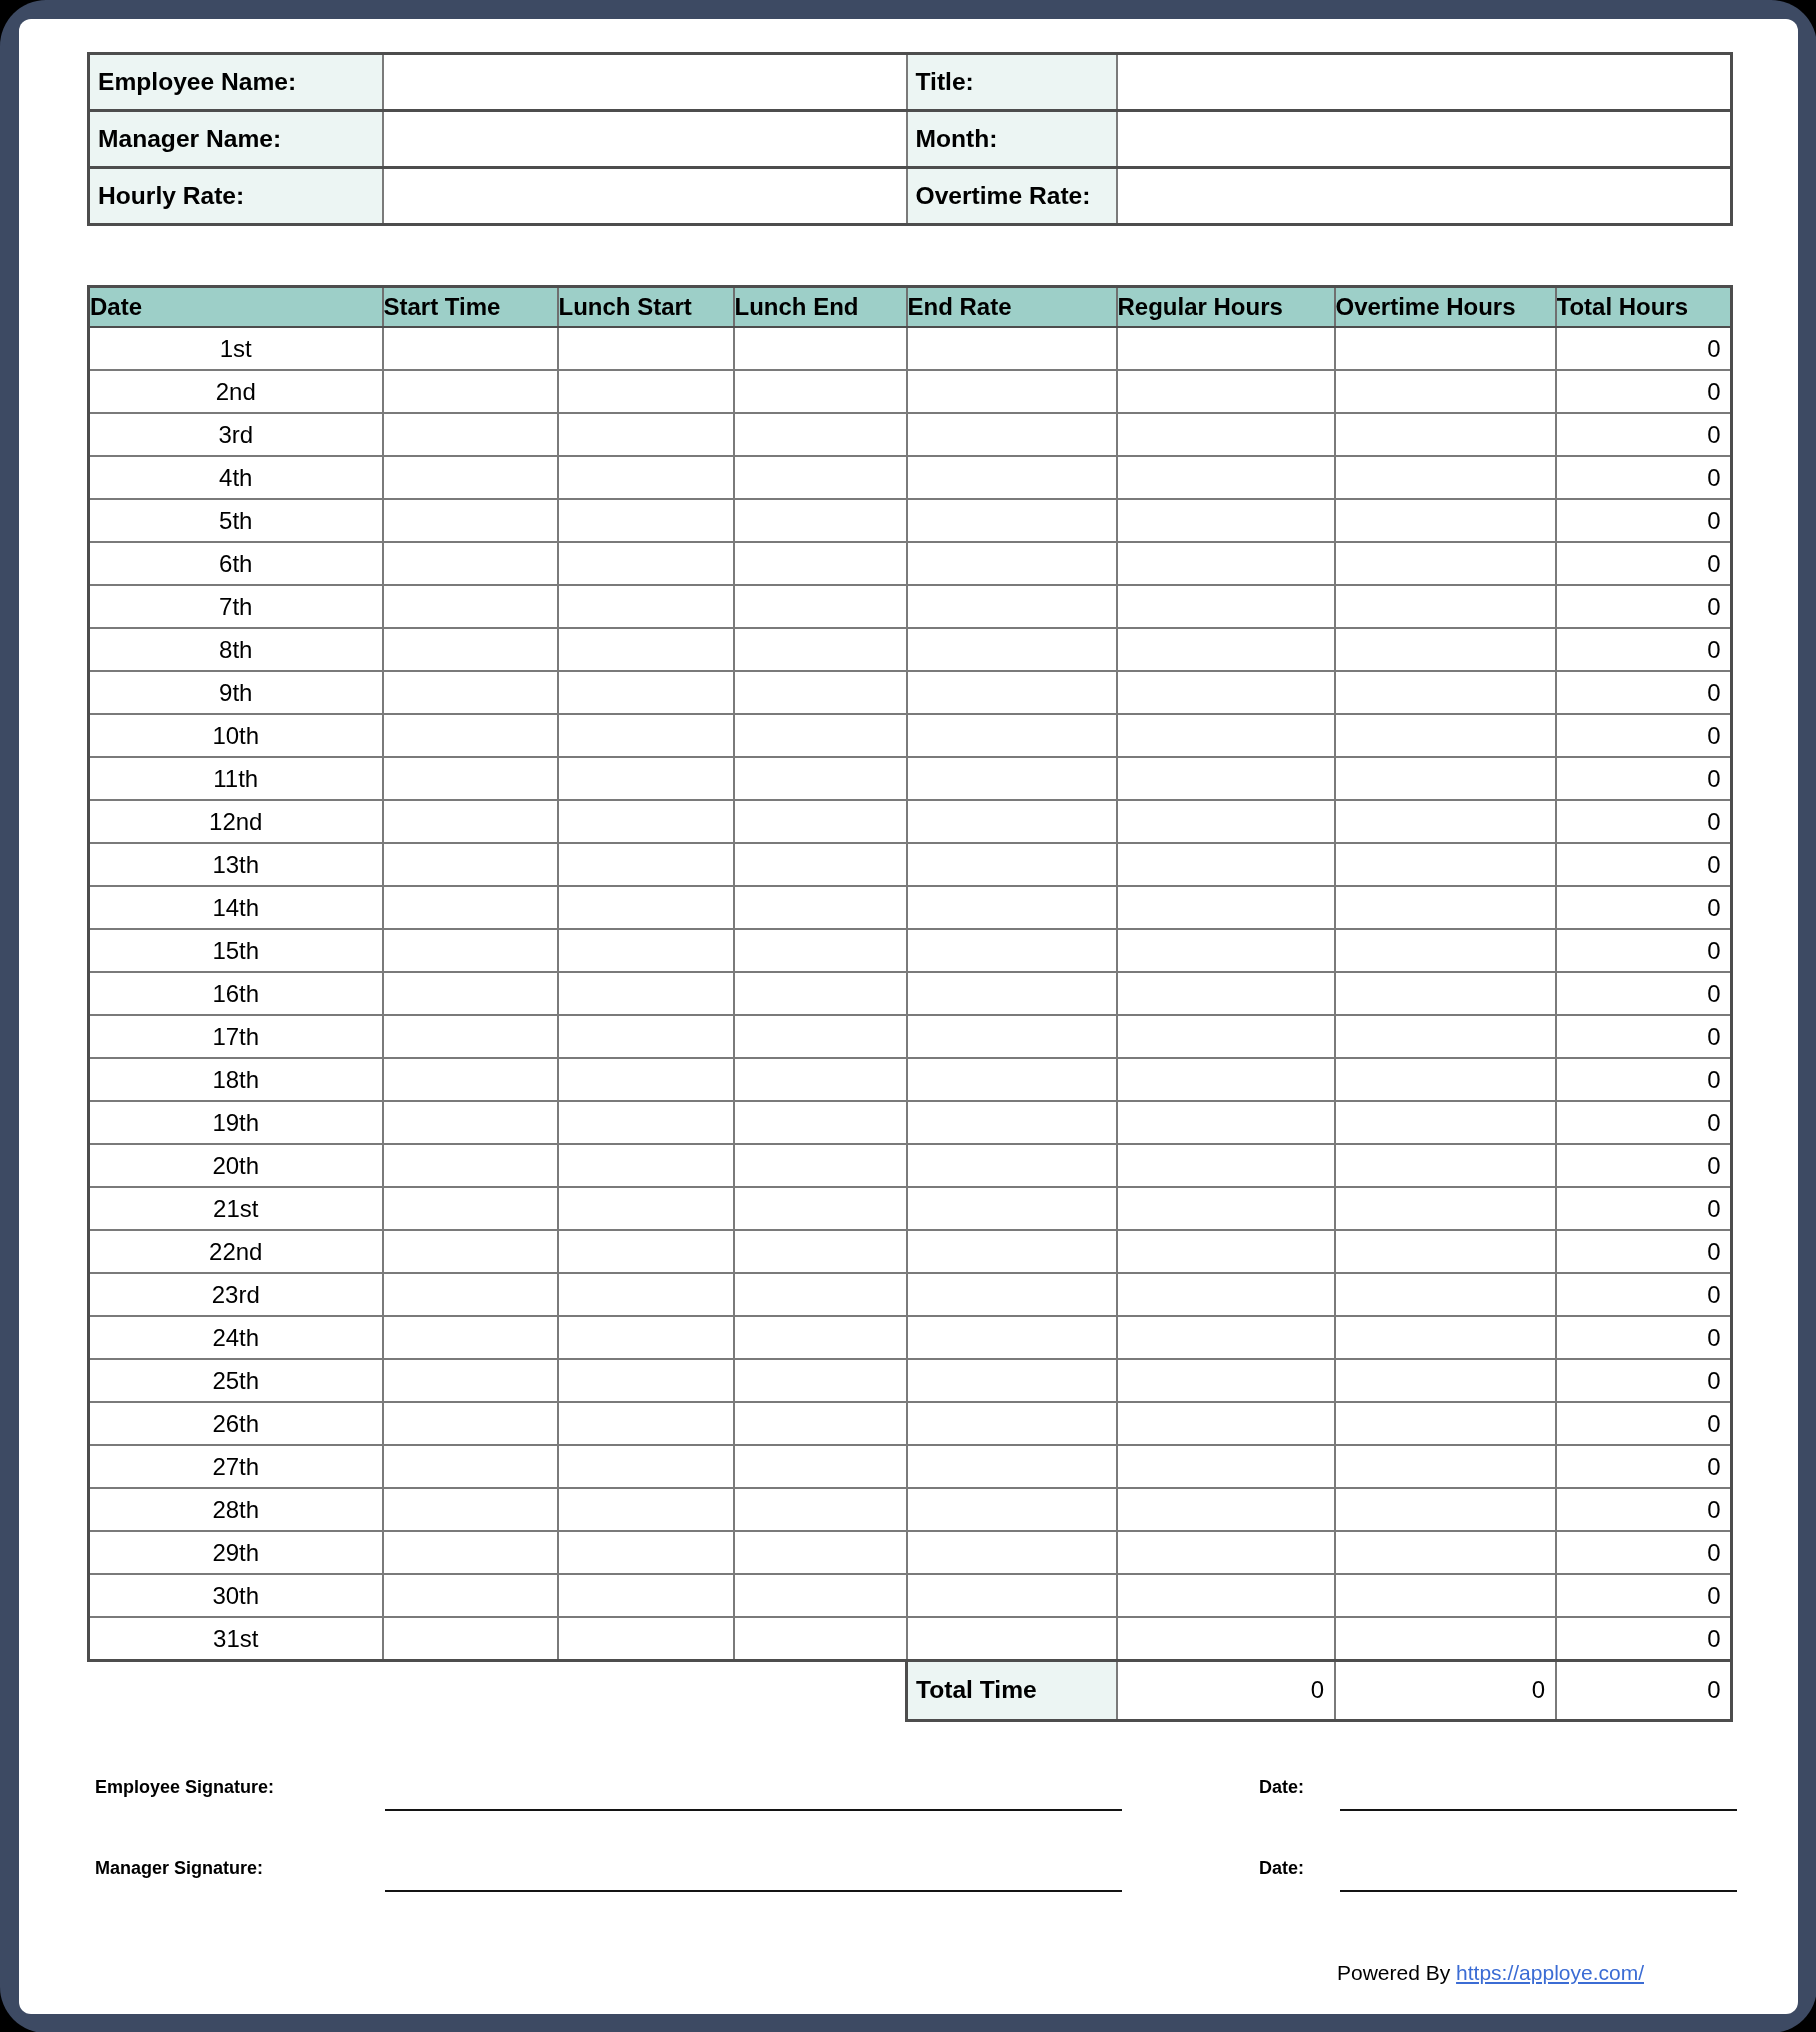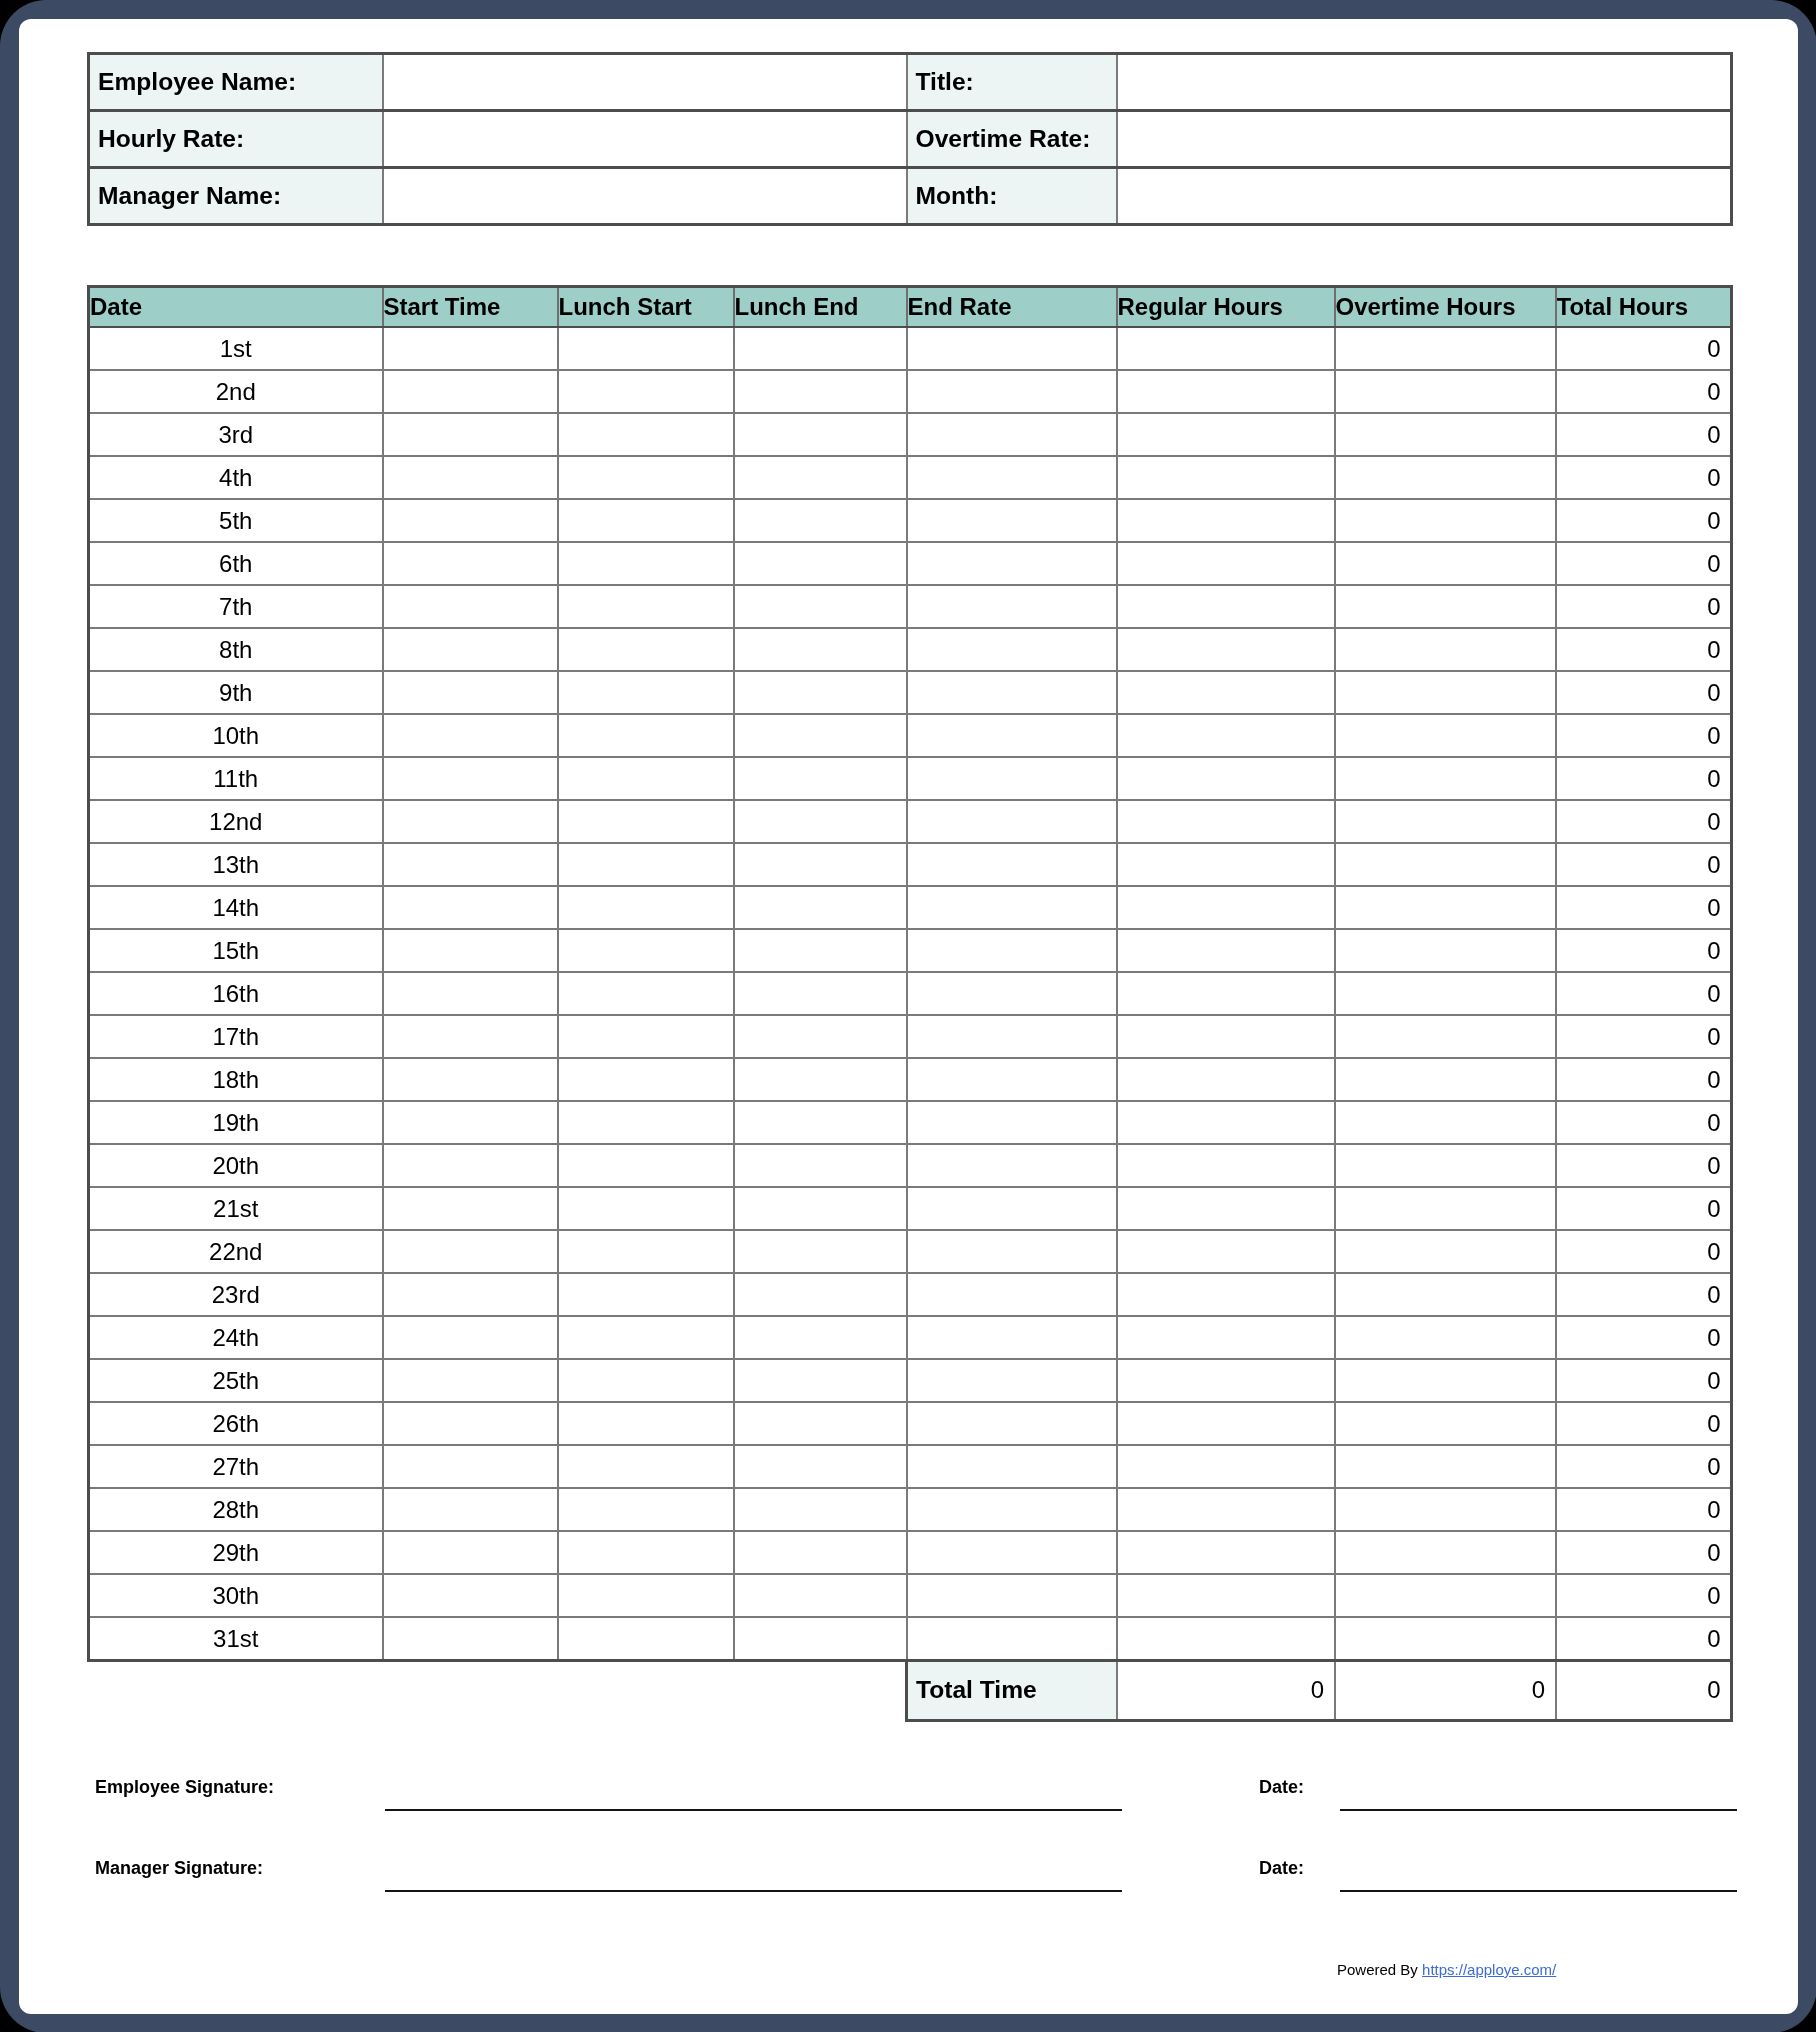--- a/index.html
+++ b/index.html
@@ -75,21 +75,21 @@
     display:flex; justify-content:space-between; align-items:center;
     padding:0 0 0 11px;
   }
   .payflex .amt { margin-right:46px; }
 
   
   .sig-label { position:absolute; font-weight:bold; font-size:18px; white-space:nowrap; }
   .sig-line  { position:absolute; height:2.4px; background:#141414; }
 
   
-  .footer { position:absolute; left:1318px; top:1942px; font-size:15px; white-space:nowrap; }
+  .footer { position:absolute; left:1318px; top:1942px; font-size:21px; white-space:nowrap; }
   .footer a { color:var(--link-color, #3b6cd4); text-decoration:underline; }
 </style>
 </head>
 <body>
 
 <div class="frame">
   <div class="page">
 
     <table class="info-table">
       <colgroup>
@@ -101,30 +101,30 @@
       <tbody>
 
           <tr>
             <td class="lab">Employee Name:</td>
             <td class="val"></td>
             <td class="lab">Title:</td>
             <td class="val"></td>
           </tr>
 
           <tr>
+            <td class="lab">Manager Name:</td>
+            <td class="val"></td>
+            <td class="lab">Month:</td>
+            <td class="val"></td>
+          </tr>
+
+          <tr>
             <td class="lab">Hourly Rate:</td>
             <td class="val"></td>
             <td class="lab">Overtime Rate:</td>
-            <td class="val"></td>
-          </tr>
-
-          <tr>
-            <td class="lab">Manager Name:</td>
-            <td class="val"></td>
-            <td class="lab">Month:</td>
             <td class="val"></td>
           </tr>
 
       </tbody>
     </table>
 
     <div class="sheet">
       <table class="main-table">
         <colgroup>
           <col style="width:294px">

